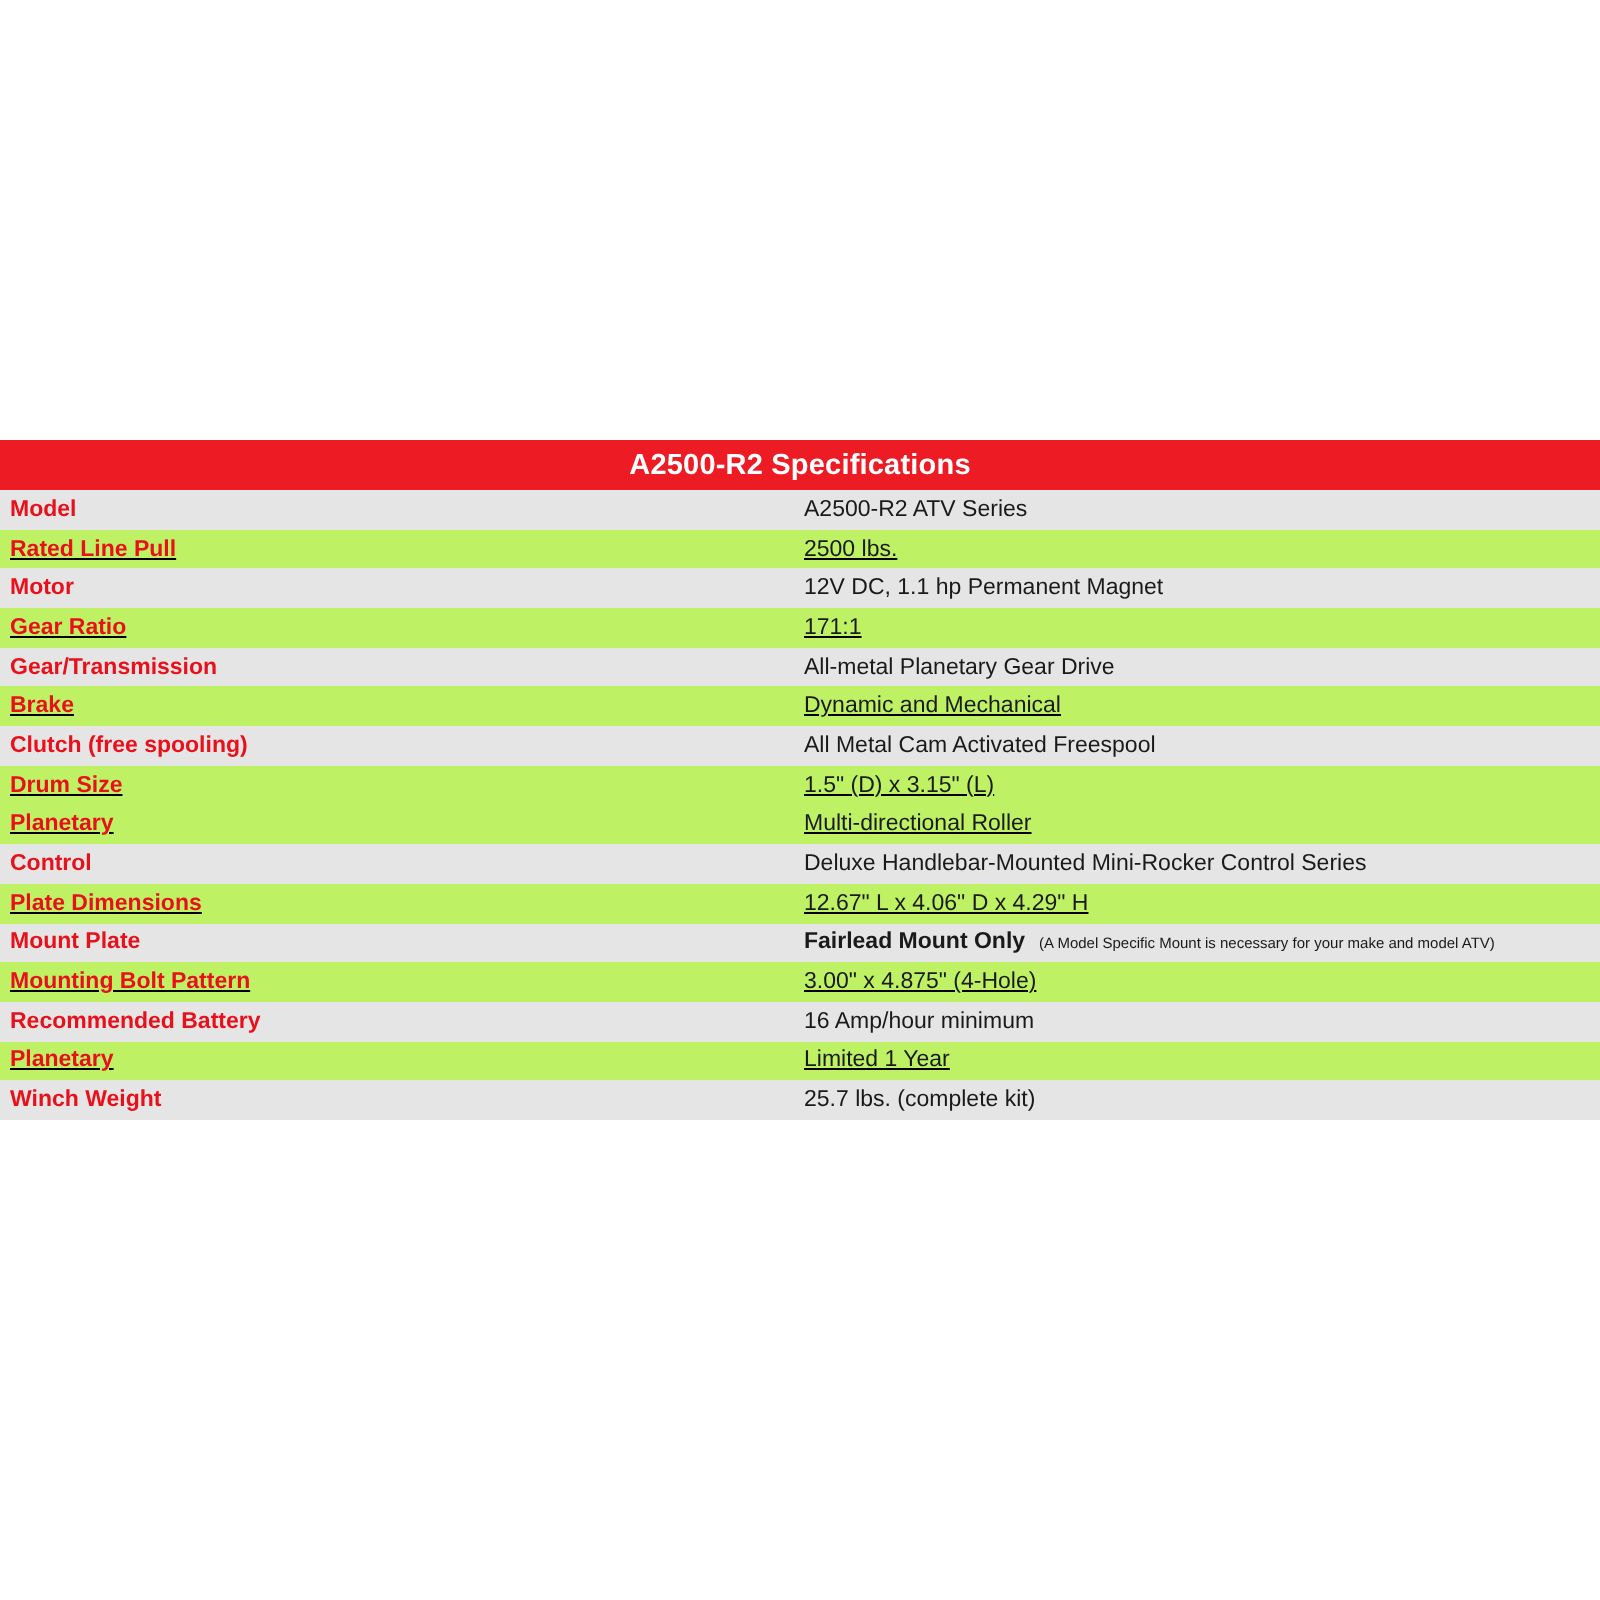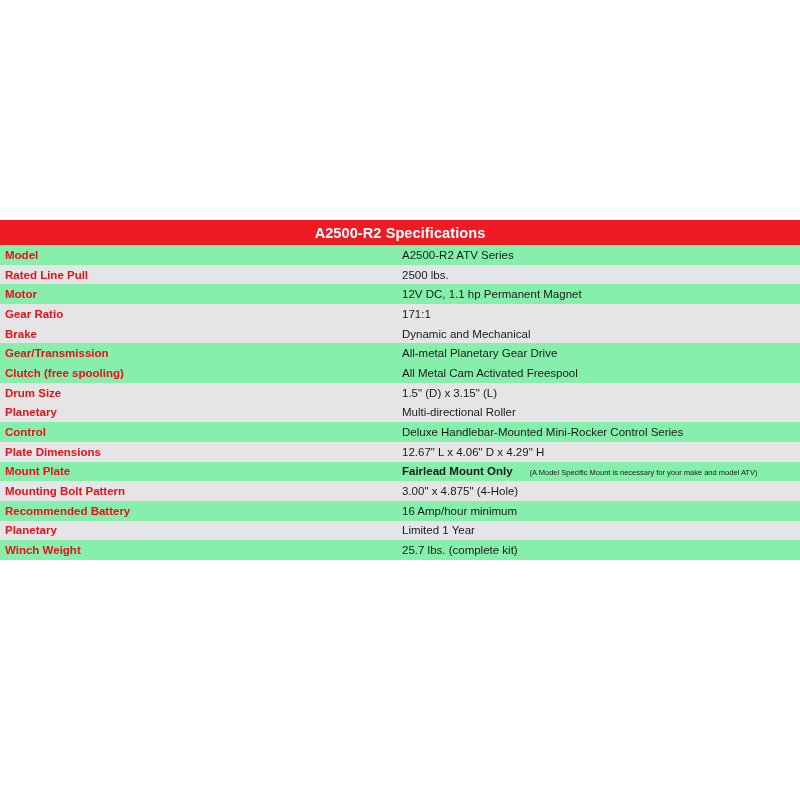--- a/index.html
+++ b/index.html
@@ -38,44 +38,45 @@
     text-align: center;
     color: #ffffff;
     font-size: 14.5px;
     font-weight: bold;
     letter-spacing: 0.1px;
   }
   .spec-row {
     height: 19.7px;
   }
   .spec-row.odd {
-    background: #86efac;
+    background: #e5e5e5;
   }
   .spec-row.even {
-    background: #e5e5e5;
+    background: #bef264;
+    text-decoration: underline;
   }
   .label-cell {
     width: 145px;
     color: #e8101b;
     font-size: 11.5px;
     font-weight: bold;
     padding-left: 5px !important;
     white-space: nowrap;
   }
   .value-cell {
     color: #1a1a1a;
     font-size: 11.5px;
     padding-left: 2px !important;
     white-space: nowrap;
   }
   .value-note {
     font-size: 7.5px;
     color: #1a1a1a;
     font-weight: normal;
-    padding-left: 17px;
+    padding-left: 7px;
     margin-top: 19px;
   }
   .value-strong {
     font-weight: bold;
   }
 </style>
 </head>
 <body>
 
 <div id="page">
@@ -94,27 +95,27 @@
             <td class="value-cell"><span>2500 lbs.</span></td>
           </tr>
           <tr class="spec-row odd">
             <td class="label-cell">Motor</td>
             <td class="value-cell"><span>12V DC, 1.1 hp Permanent Magnet</span></td>
           </tr>
           <tr class="spec-row even">
             <td class="label-cell">Gear Ratio</td>
             <td class="value-cell"><span>171:1</span></td>
           </tr>
+          <tr class="spec-row odd">
+            <td class="label-cell">Gear/Transmission</td>
+            <td class="value-cell"><span>All-metal Planetary Gear Drive</span></td>
+          </tr>
           <tr class="spec-row even">
             <td class="label-cell">Brake</td>
             <td class="value-cell"><span>Dynamic and Mechanical</span></td>
-          </tr>
-          <tr class="spec-row odd">
-            <td class="label-cell">Gear/Transmission</td>
-            <td class="value-cell"><span>All-metal Planetary Gear Drive</span></td>
           </tr>
           <tr class="spec-row odd">
             <td class="label-cell">Clutch (free spooling)</td>
             <td class="value-cell"><span>All Metal Cam Activated Freespool</span></td>
           </tr>
           <tr class="spec-row even">
             <td class="label-cell">Drum Size</td>
             <td class="value-cell"><span>1.5" (D) x 3.15" (L)</span></td>
           </tr>
           <tr class="spec-row even">

